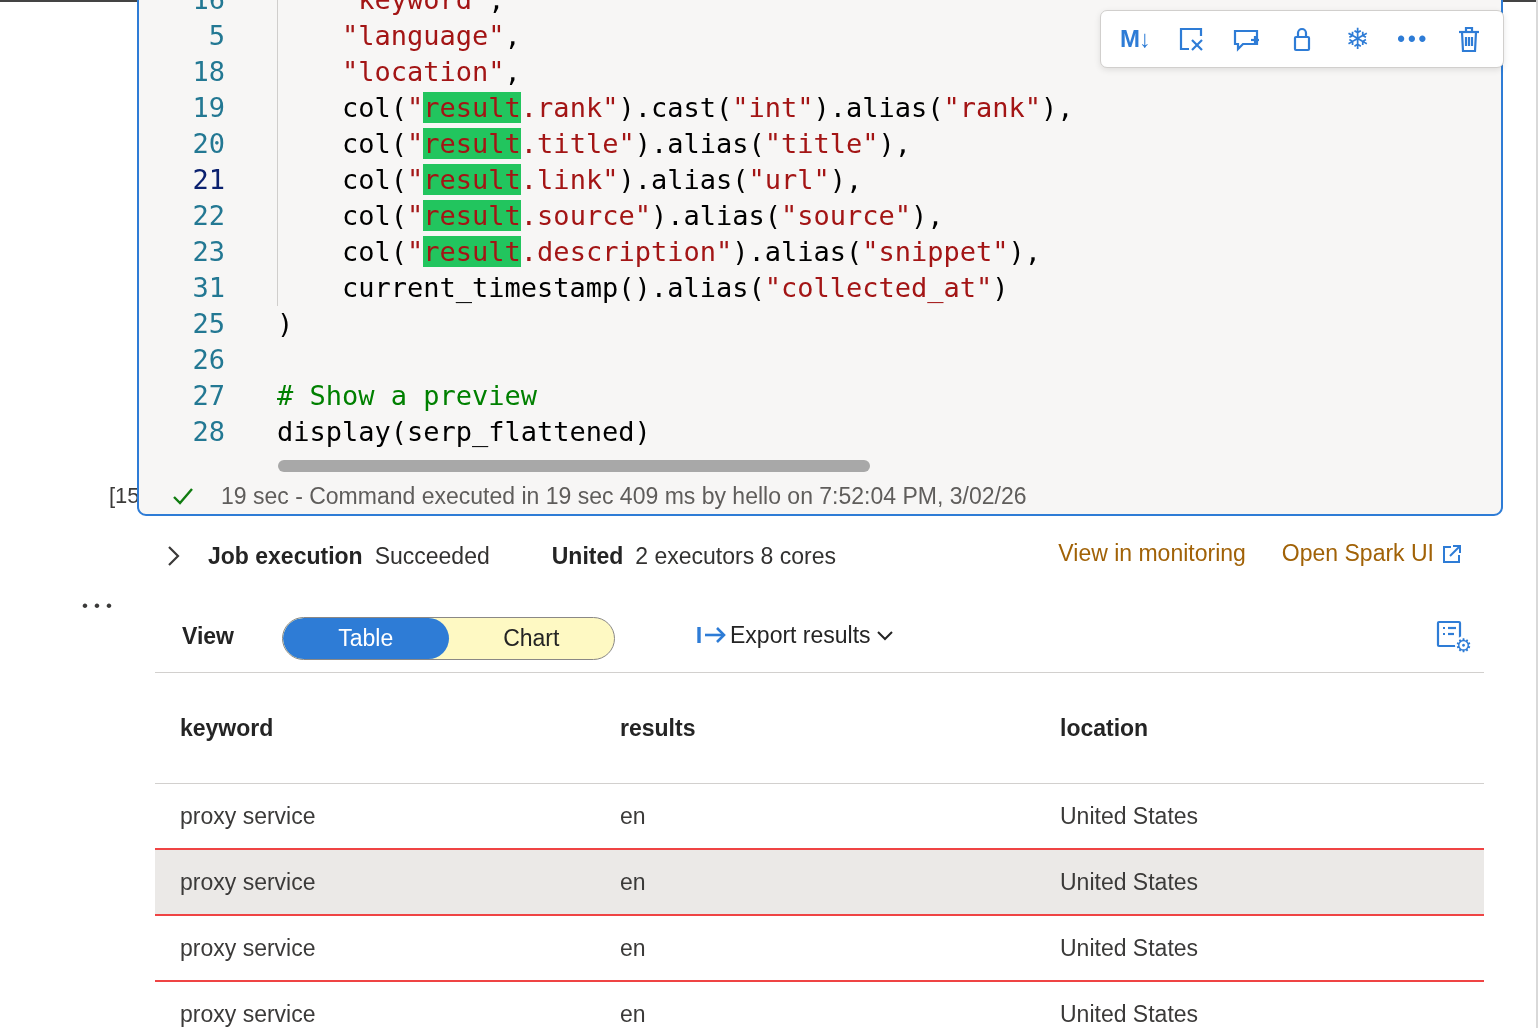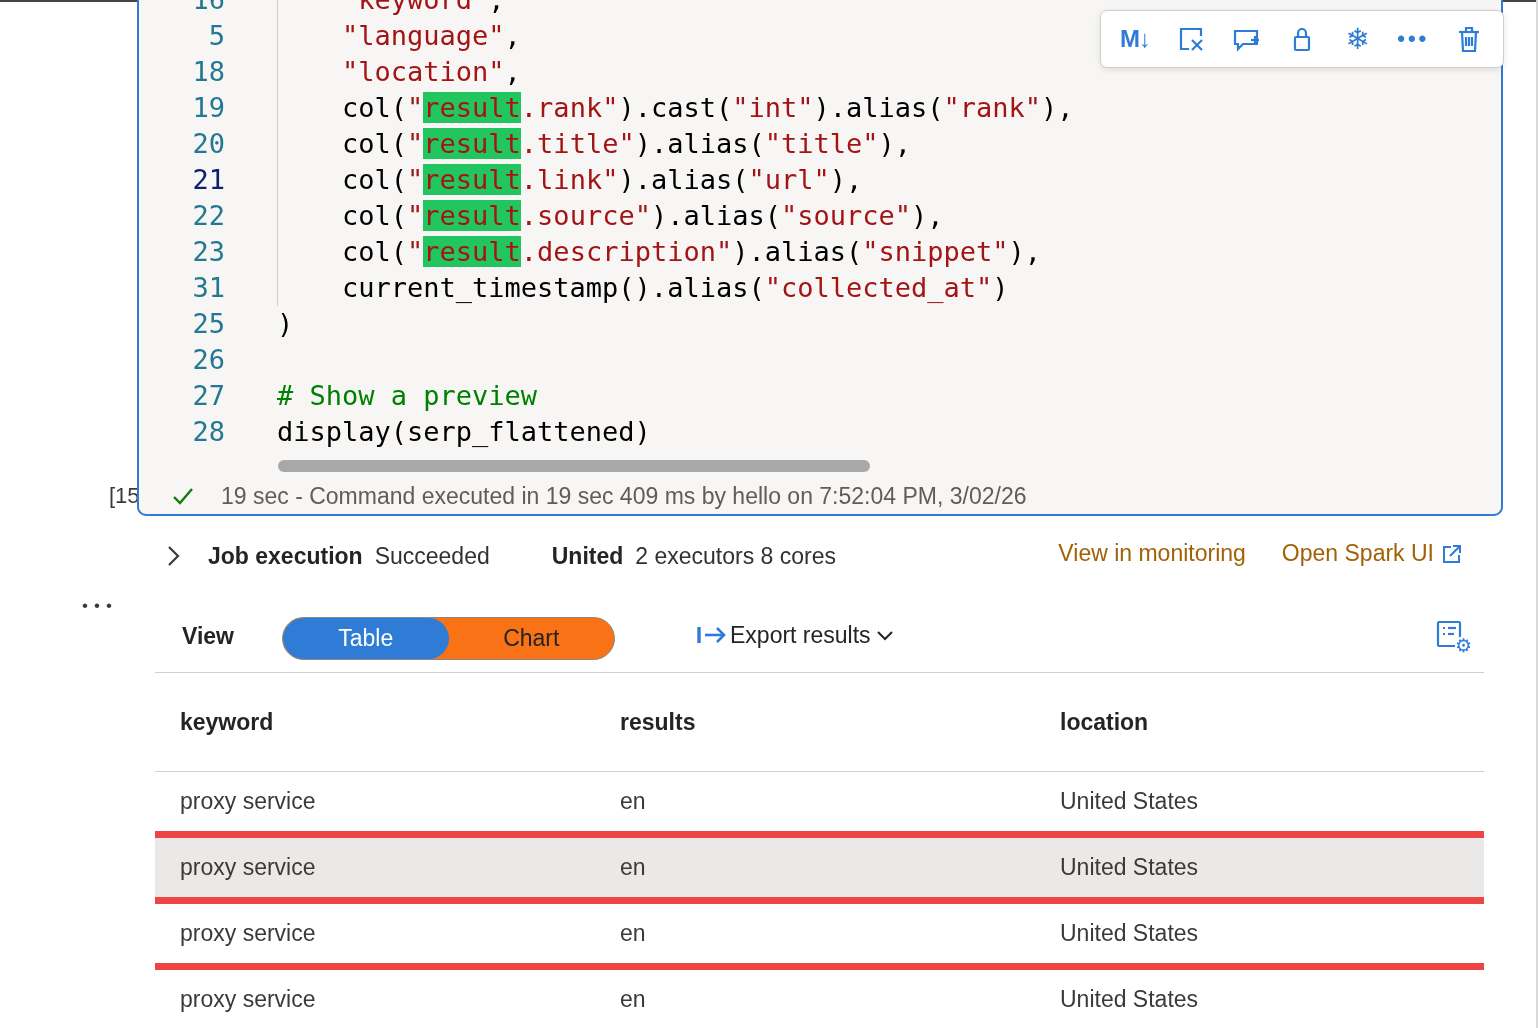--- a/index.html
+++ b/index.html
@@ -51,38 +51,38 @@
   .job-links { position:absolute; right:74px; top:540px; display:flex; gap:36px;
                font-size:23px; align-items:center; }
   .job-links a { color:#a16207; text-decoration:none; display:flex; align-items:center; gap:6px; }
 
   .out-more { position:absolute; left:82px; top:596px; color:#3b3a39; font-size:17px;
               letter-spacing:6px; cursor:pointer; }
 
   
   .view-label { position:absolute; left:182px; top:623px; font-size:23px; font-weight:600; color:#242424; }
   .view-toggle { position:absolute; left:282px; top:617px; width:333px; height:43px;
-                 border:1.5px solid #8a8886; border-radius:22px; background:#f97316;
+                 border:1.5px solid #8a8886; border-radius:22px; background:#fef9c3;
                  display:flex; overflow:hidden; }
   .seg { flex:1; display:flex; align-items:center; justify-content:center; font-size:23px;
          color:#242424; cursor:pointer; }
   .seg.selected { background:#2e7cd6; color:#fff; border-radius:22px; }
   .export-btn { position:absolute; left:694px; top:620px; display:flex; align-items:center;
                 font-size:23px; color:#242424; cursor:pointer; }
   .customize-btn { position:absolute; left:1434px; top:618px; width:34px; height:34px; cursor:pointer; }
   .customize-btn .gear { position:absolute; right:-4px; bottom:-3px; font-size:19px; color:#2e7cd6;
                          background:#fff; border-radius:50%; line-height:1; }
 
   
   .rtable { position:absolute; left:155px; top:672px; width:1329px; }
-  .thead { display:grid; grid-template-columns:440px 440px 1fr; height:100px;
+  .thead { display:grid; grid-template-columns:440px 440px 1fr; height:112px;
            border-top:1px solid #d2d0ce; border-bottom:1px solid #d2d0ce; }
   .thead .tcell { font-weight:600; color:#242424; }
   .trow { display:grid; grid-template-columns:440px 440px 1fr; height:66px;
-          border-bottom:7px solid #ef4444;text-align:center; }
+          border-bottom:2px solid #ef4444;text-align:center; }
   .trow.hl { background:#ebe9e7; }
   .tcell { display:flex; align-items:center; padding-left:25px; font-size:23px; color:#3b3a39; }
 
   svg { display:block; }
 </style>
 </head>
 <body>
 
 <div class="stage">
   <div class="top-edge"></div>

